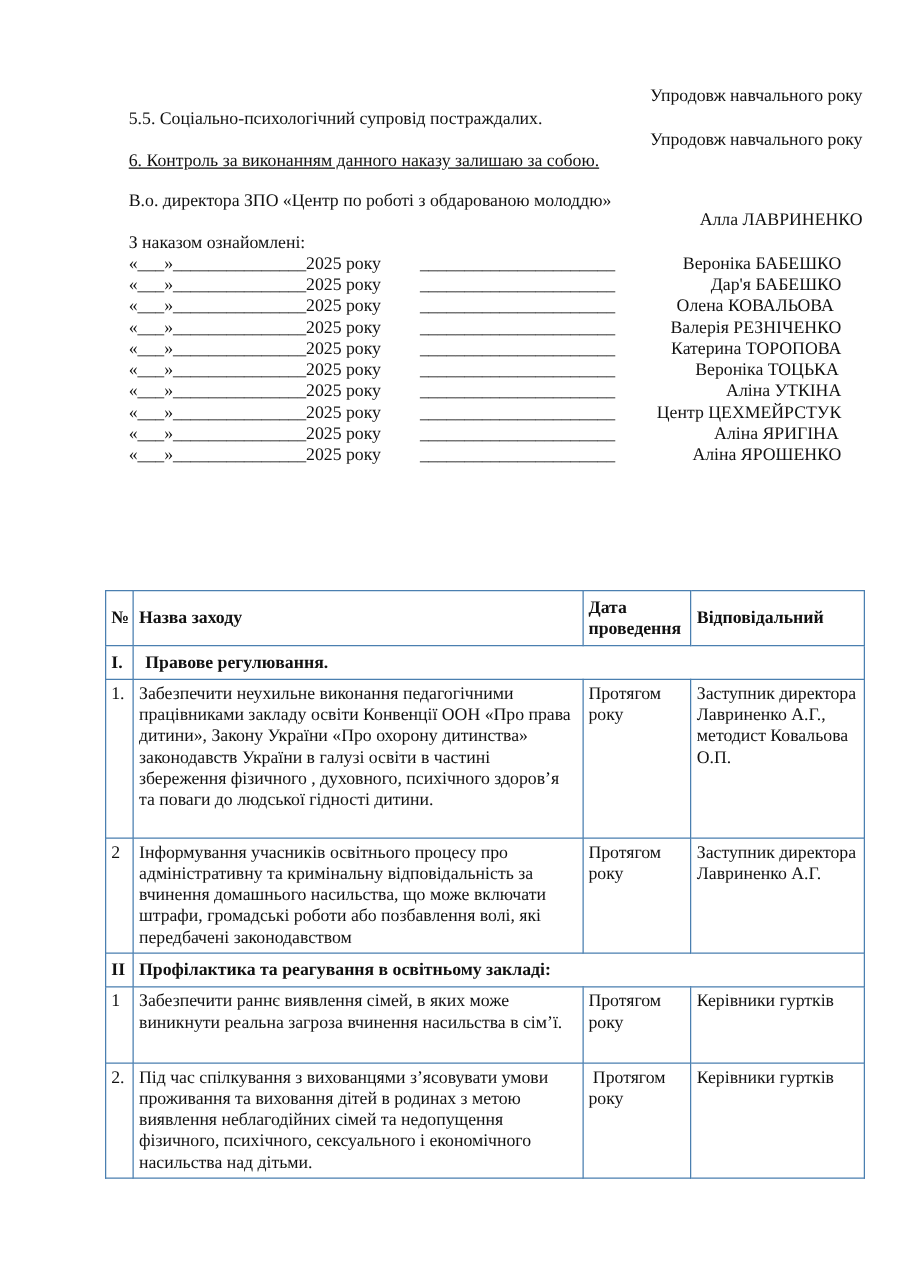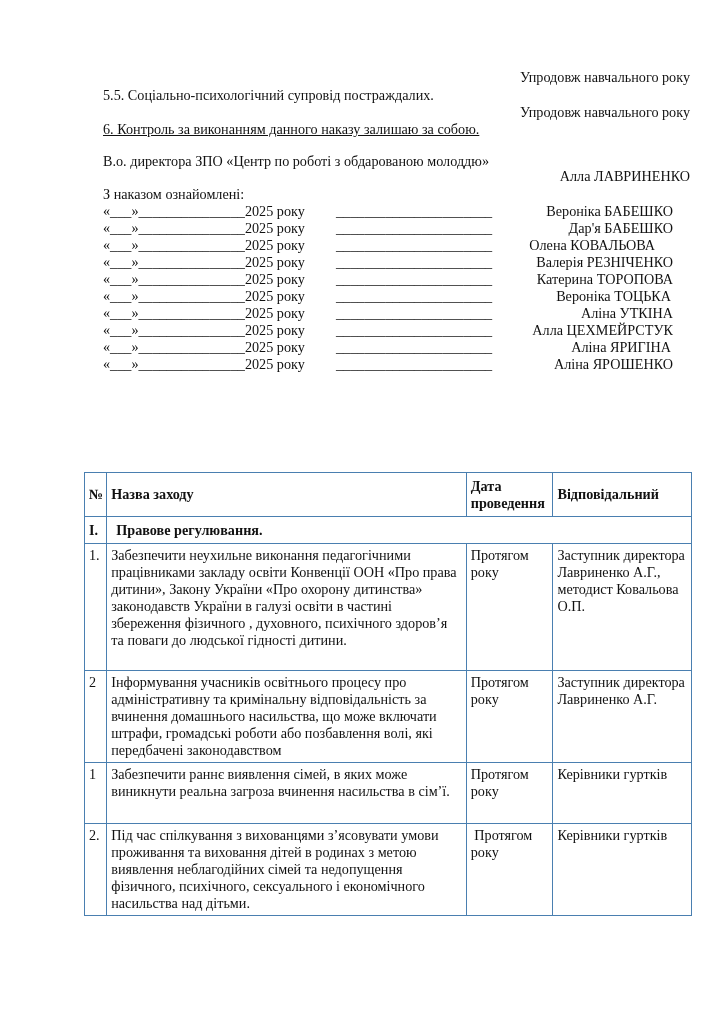--- a/index.html
+++ b/index.html
@@ -50,21 +50,21 @@
     <span class="name">Вероніка БАБЕШКО</span>
   </div>
   <div class="sig-row" style="top:220px;">
     <span class="date">«___»_______________2025 року</span>
     <span class="line">______________________</span>
     <span class="name">Дар'я БАБЕШКО</span>
   </div>
   <div class="sig-row" style="top:237px;">
     <span class="date">«___»_______________2025 року</span>
     <span class="line">______________________</span>
-    <span class="name" style="right:18px;">Олена КОВАЛЬОВА</span>
+    <span class="name" style="right:6px;">Олена КОВАЛЬОВА</span>
   </div>
   <div class="sig-row" style="top:254px;">
     <span class="date">«___»_______________2025 року</span>
     <span class="line">______________________</span>
     <span class="name">Валерія РЕЗНІЧЕНКО</span>
   </div>
   <div class="sig-row" style="top:271px;">
     <span class="date">«___»_______________2025 року</span>
     <span class="line">______________________</span>
     <span class="name">Катерина ТОРОПОВА</span>
@@ -75,21 +75,21 @@
     <span class="name" style="right:2px;">Вероніка ТОЦЬКА</span>
   </div>
   <div class="sig-row" style="top:305px;">
     <span class="date">«___»_______________2025 року</span>
     <span class="line">______________________</span>
     <span class="name">Аліна УТКІНА</span>
   </div>
   <div class="sig-row" style="top:322px;">
     <span class="date">«___»_______________2025 року</span>
     <span class="line">______________________</span>
-    <span class="name">Алла ЦЕХМЕЙРСТУК</span>
+    <span class="name">Центр ЦЕХМЕЙРСТУК</span>
   </div>
   <div class="sig-row" style="top:339px;">
     <span class="date">«___»_______________2025 року</span>
     <span class="line">______________________</span>
     <span class="name" style="right:2px;">Аліна ЯРИГІНА</span>
   </div>
   <div class="sig-row" style="top:356px;">
     <span class="date">«___»_______________2025 року</span>
     <span class="line">______________________</span>
     <span class="name">Аліна ЯРОШЕНКО</span>
@@ -121,20 +121,24 @@
     <td>Протягом року</td>
     <td>Заступник директора Лавриненко А.Г., методист Ковальова О.П.</td>
   </tr>
   <tr style="height:92px;">
     <td>2</td>
     <td>Інформування учасників освітнього процесу про адміністративну та кримінальну відповідальність за вчинення домашнього насильства, що може включати штрафи, громадські роботи або позбавлення волі, які передбачені законодавством</td>
     <td>Протягом року</td>
     <td>Заступник директора Лавриненко А.Г.</td>
   </tr>
 
+  <tr class="sec" style="height:27px;">
+    <td>II</td>
+    <td colspan="3">Профілактика та реагування в освітньому закладі:</td>
+  </tr>
   <tr style="height:61px;">
     <td>1</td>
     <td>Забезпечити раннє виявлення сімей, в яких може виникнути реальна загроза вчинення насильства в сім’ї.</td>
     <td>Протягом року</td>
     <td>Керівники гуртків</td>
   </tr>
   <tr style="height:92px;">
     <td>2.</td>
     <td>Під час спілкування з вихованцями з’ясовувати умови проживання та виховання дітей в родинах з метою виявлення неблагодійних сімей та недопущення фізичного, психічного, сексуального і економічного насильства над дітьми.</td>
     <td style="white-space:pre-wrap;"> Протягом року</td>

